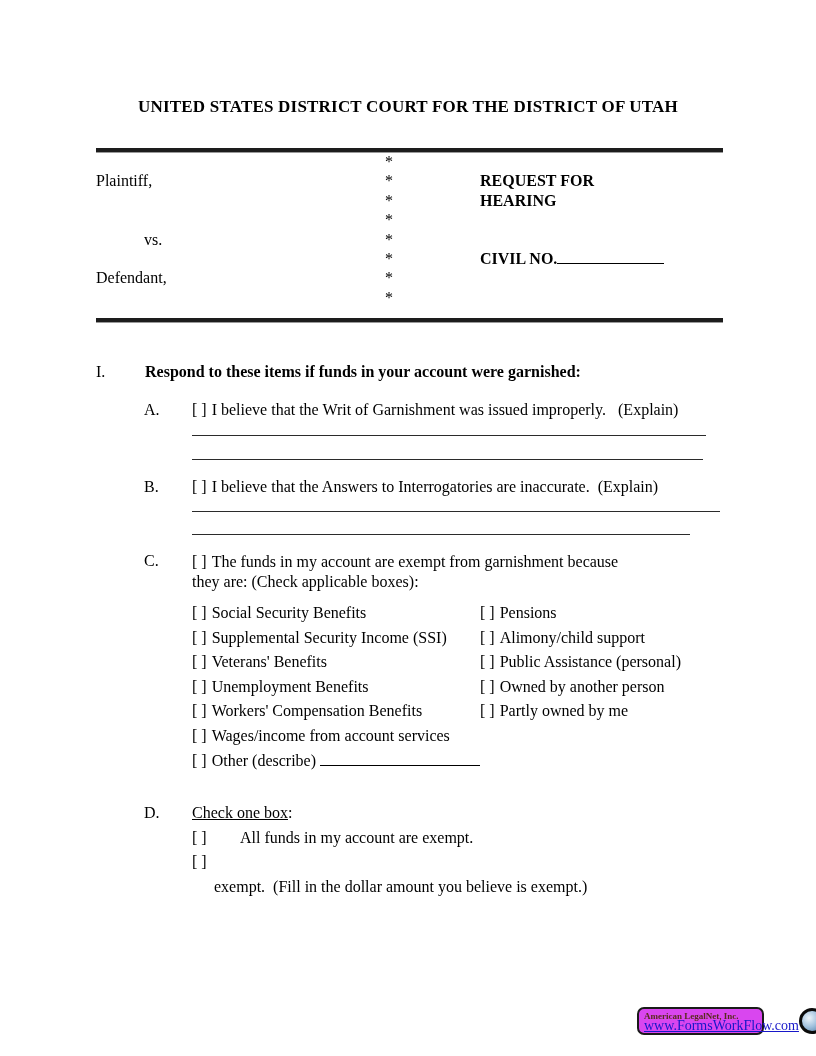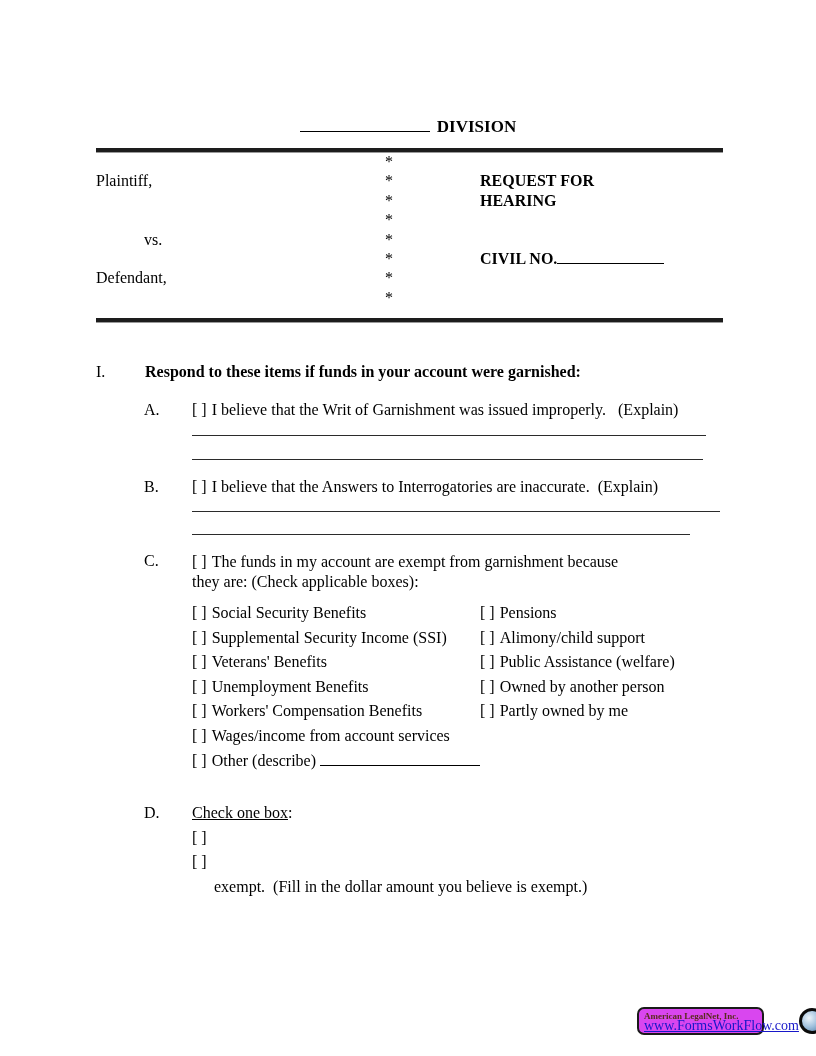--- a/index.html
+++ b/index.html
@@ -73,23 +73,21 @@
     width:20px;height:20px;border-radius:50%;
     border:3px solid #0b0b0b;flex:0 0 20px;
     background:radial-gradient(circle at 35% 35%, #eef5fb, #9fc0dd 50%, #5e86ab 90%);
   }
 </style>
 </head>
 <body>
 
 <div class="page">
 
-  <div class="abs center division-line">
-    <span class="blank division-blank"></span><span class="division-suffix">DIVISION</span>
-  </div>
+  <div class="abs center court-title">UNITED STATES DISTRICT COURT FOR THE DISTRICT OF UTAH</div>
 
   <div class="abs rule rule-top"></div>
 
   <div class="abs caption">
     <div class="cap-row">
       <span class="cap-left"></span>
       <span class="cap-star">*</span>
       <span class="cap-right"></span>
     </div>
     <div class="cap-row">
@@ -194,39 +192,40 @@
     <div class="opt-row">
       <span class="cb">[ ]</span>
       <span>Pensions</span>
     </div>
     <div class="opt-row">
       <span class="cb">[ ]</span>
       <span>Alimony/child support</span>
     </div>
     <div class="opt-row">
       <span class="cb">[ ]</span>
-      <span>Public Assistance (welfare)</span>
+      <span>Public Assistance (personal)</span>
     </div>
     <div class="opt-row">
       <span class="cb">[ ]</span>
       <span>Owned by another person</span>
     </div>
     <div class="opt-row">
       <span class="cb">[ ]</span>
       <span>Partly owned by me</span>
     </div>
   </div>
 
   <div class="abs item" style="top:804px;left:144px;width:560px;">
     <span class="item-label">D.</span>
     <span><span class="d-head">Check one box</span><span>:</span></span>
   </div>
 
   <div class="abs d-opt" style="top:829px;left:192px;width:540px;">
     <span class="d-cb">[ ]</span>
+    <span>All funds in my account are exempt.</span>
   </div>
 
   <div class="abs d-opt" style="top:853px;left:192px;width:560px;">
     <span class="d-cb">[ ]</span>
   </div>
 
   <div class="abs pre" style="top:878px;left:214px;">exempt.  (Fill in the dollar amount you believe is exempt.)</div>
 
   <div class="abs badge">
     <span class="badge-text">

